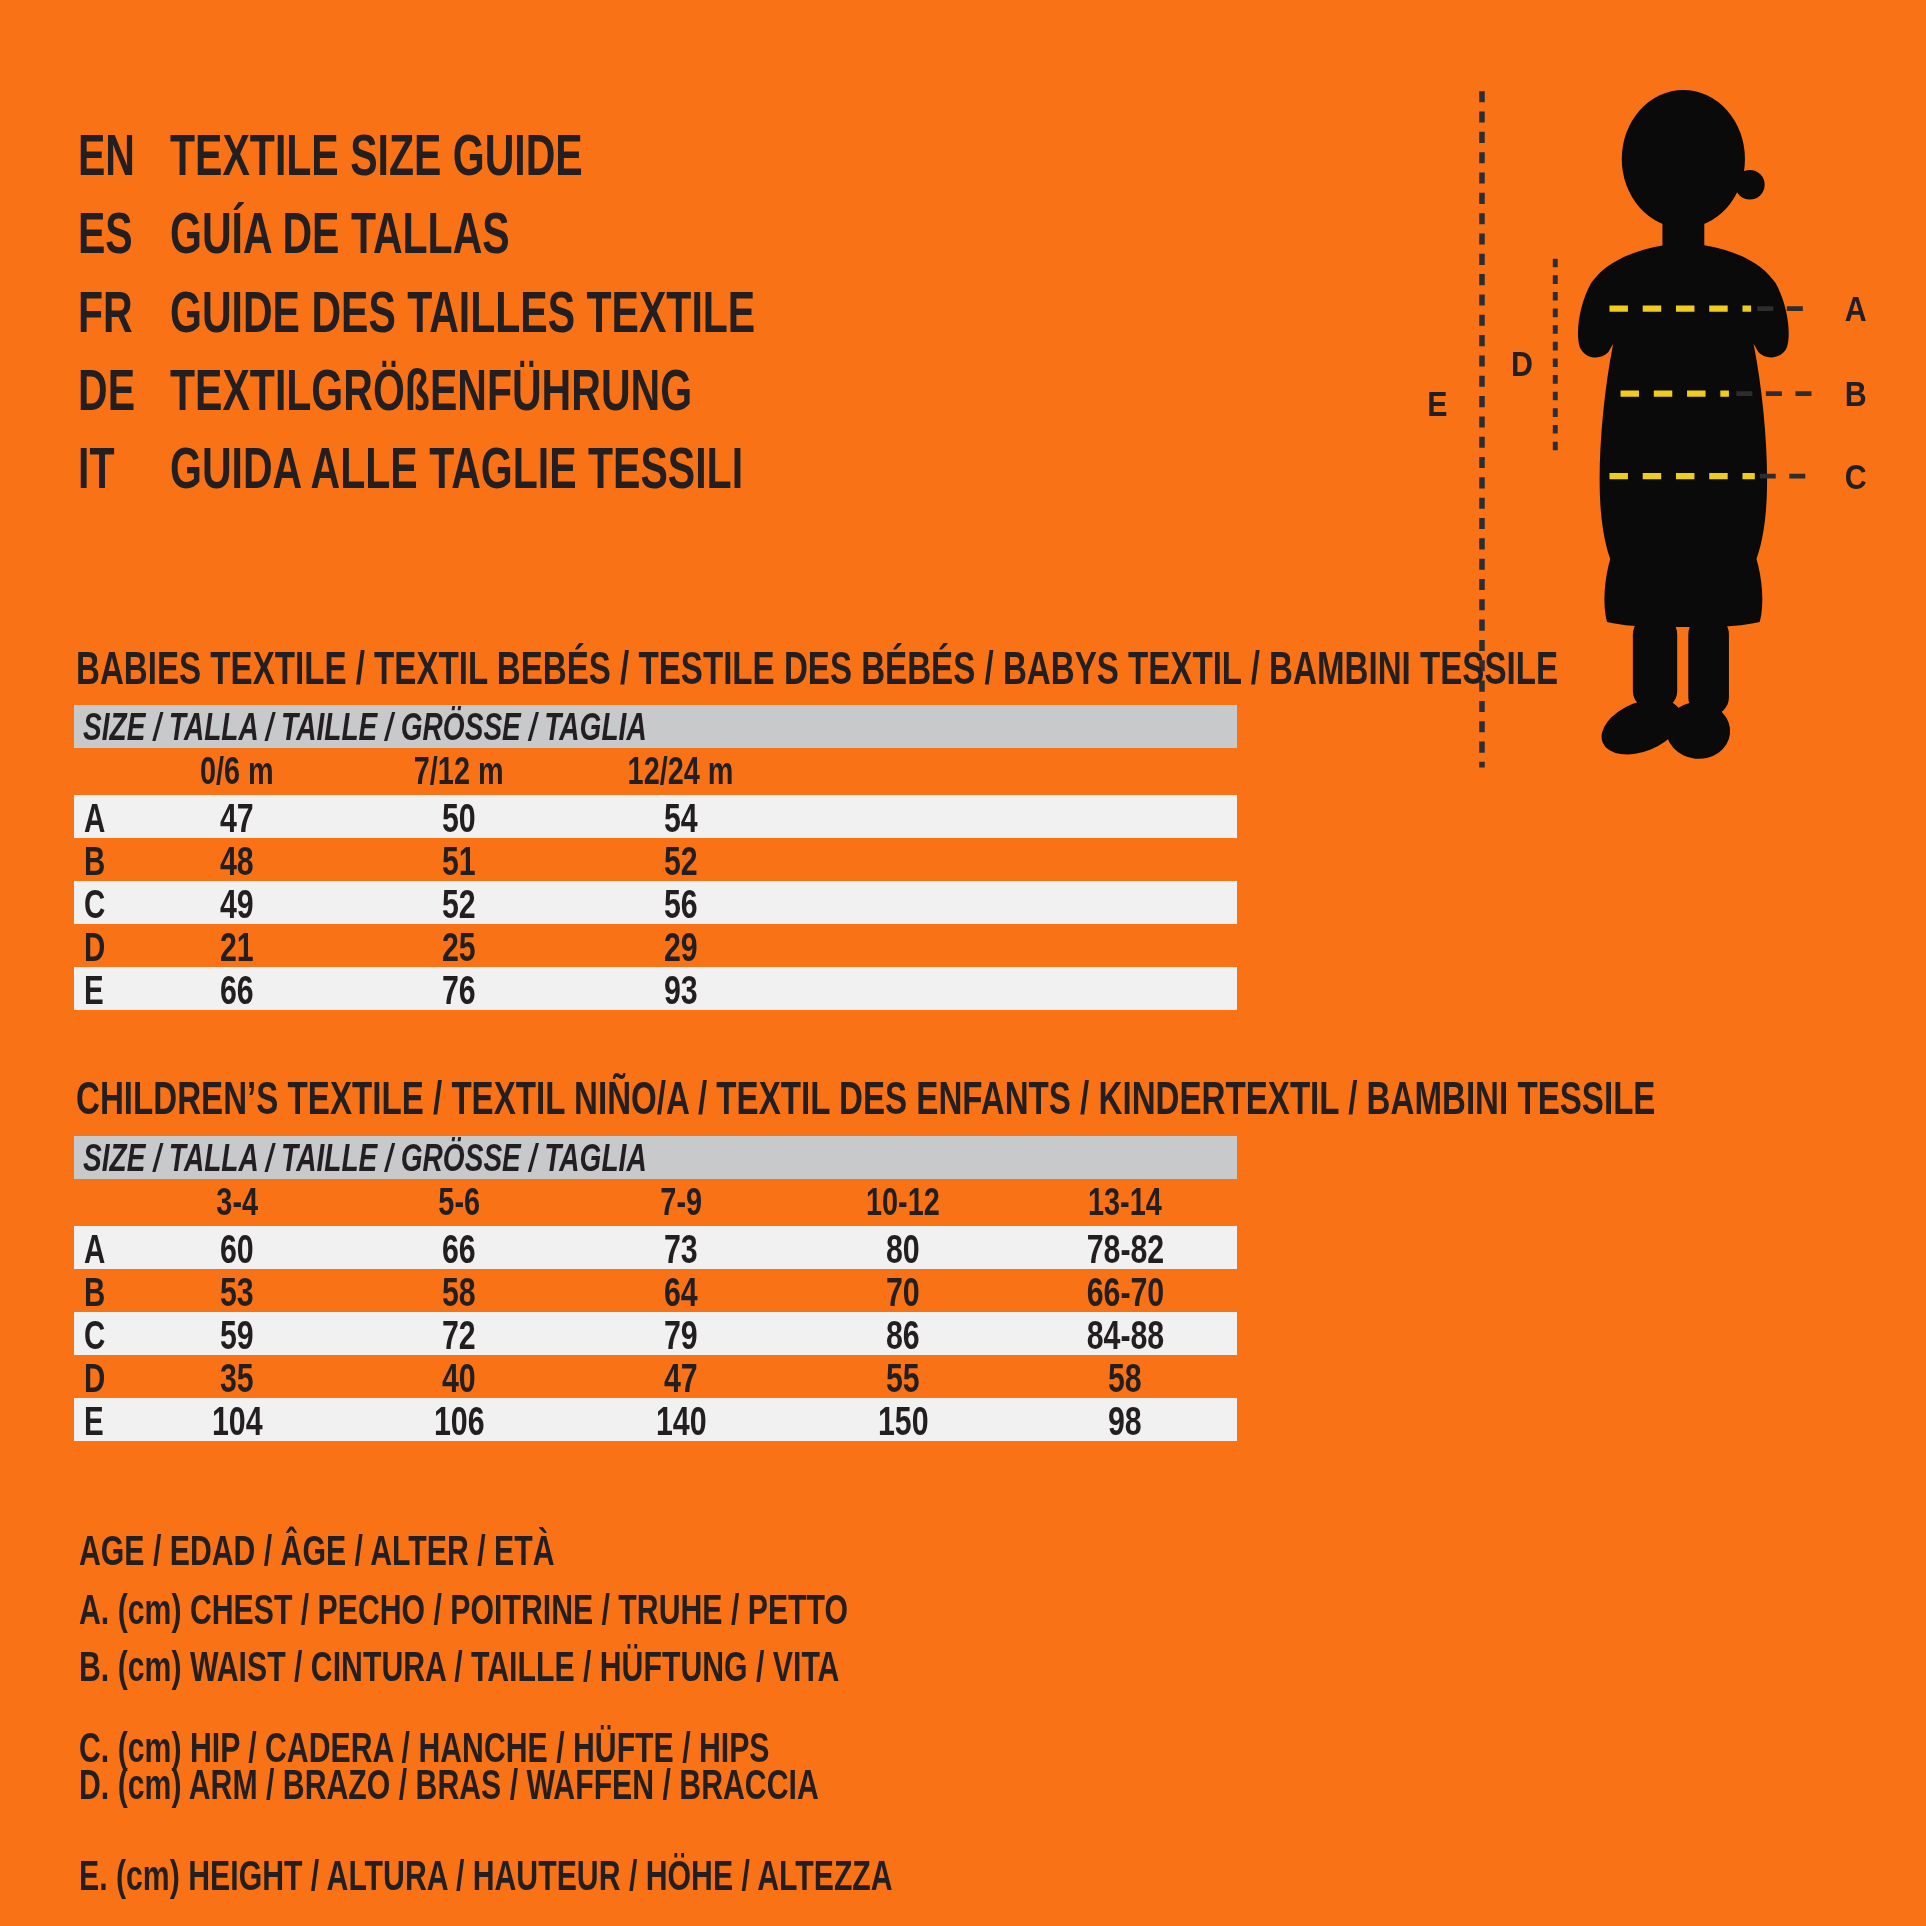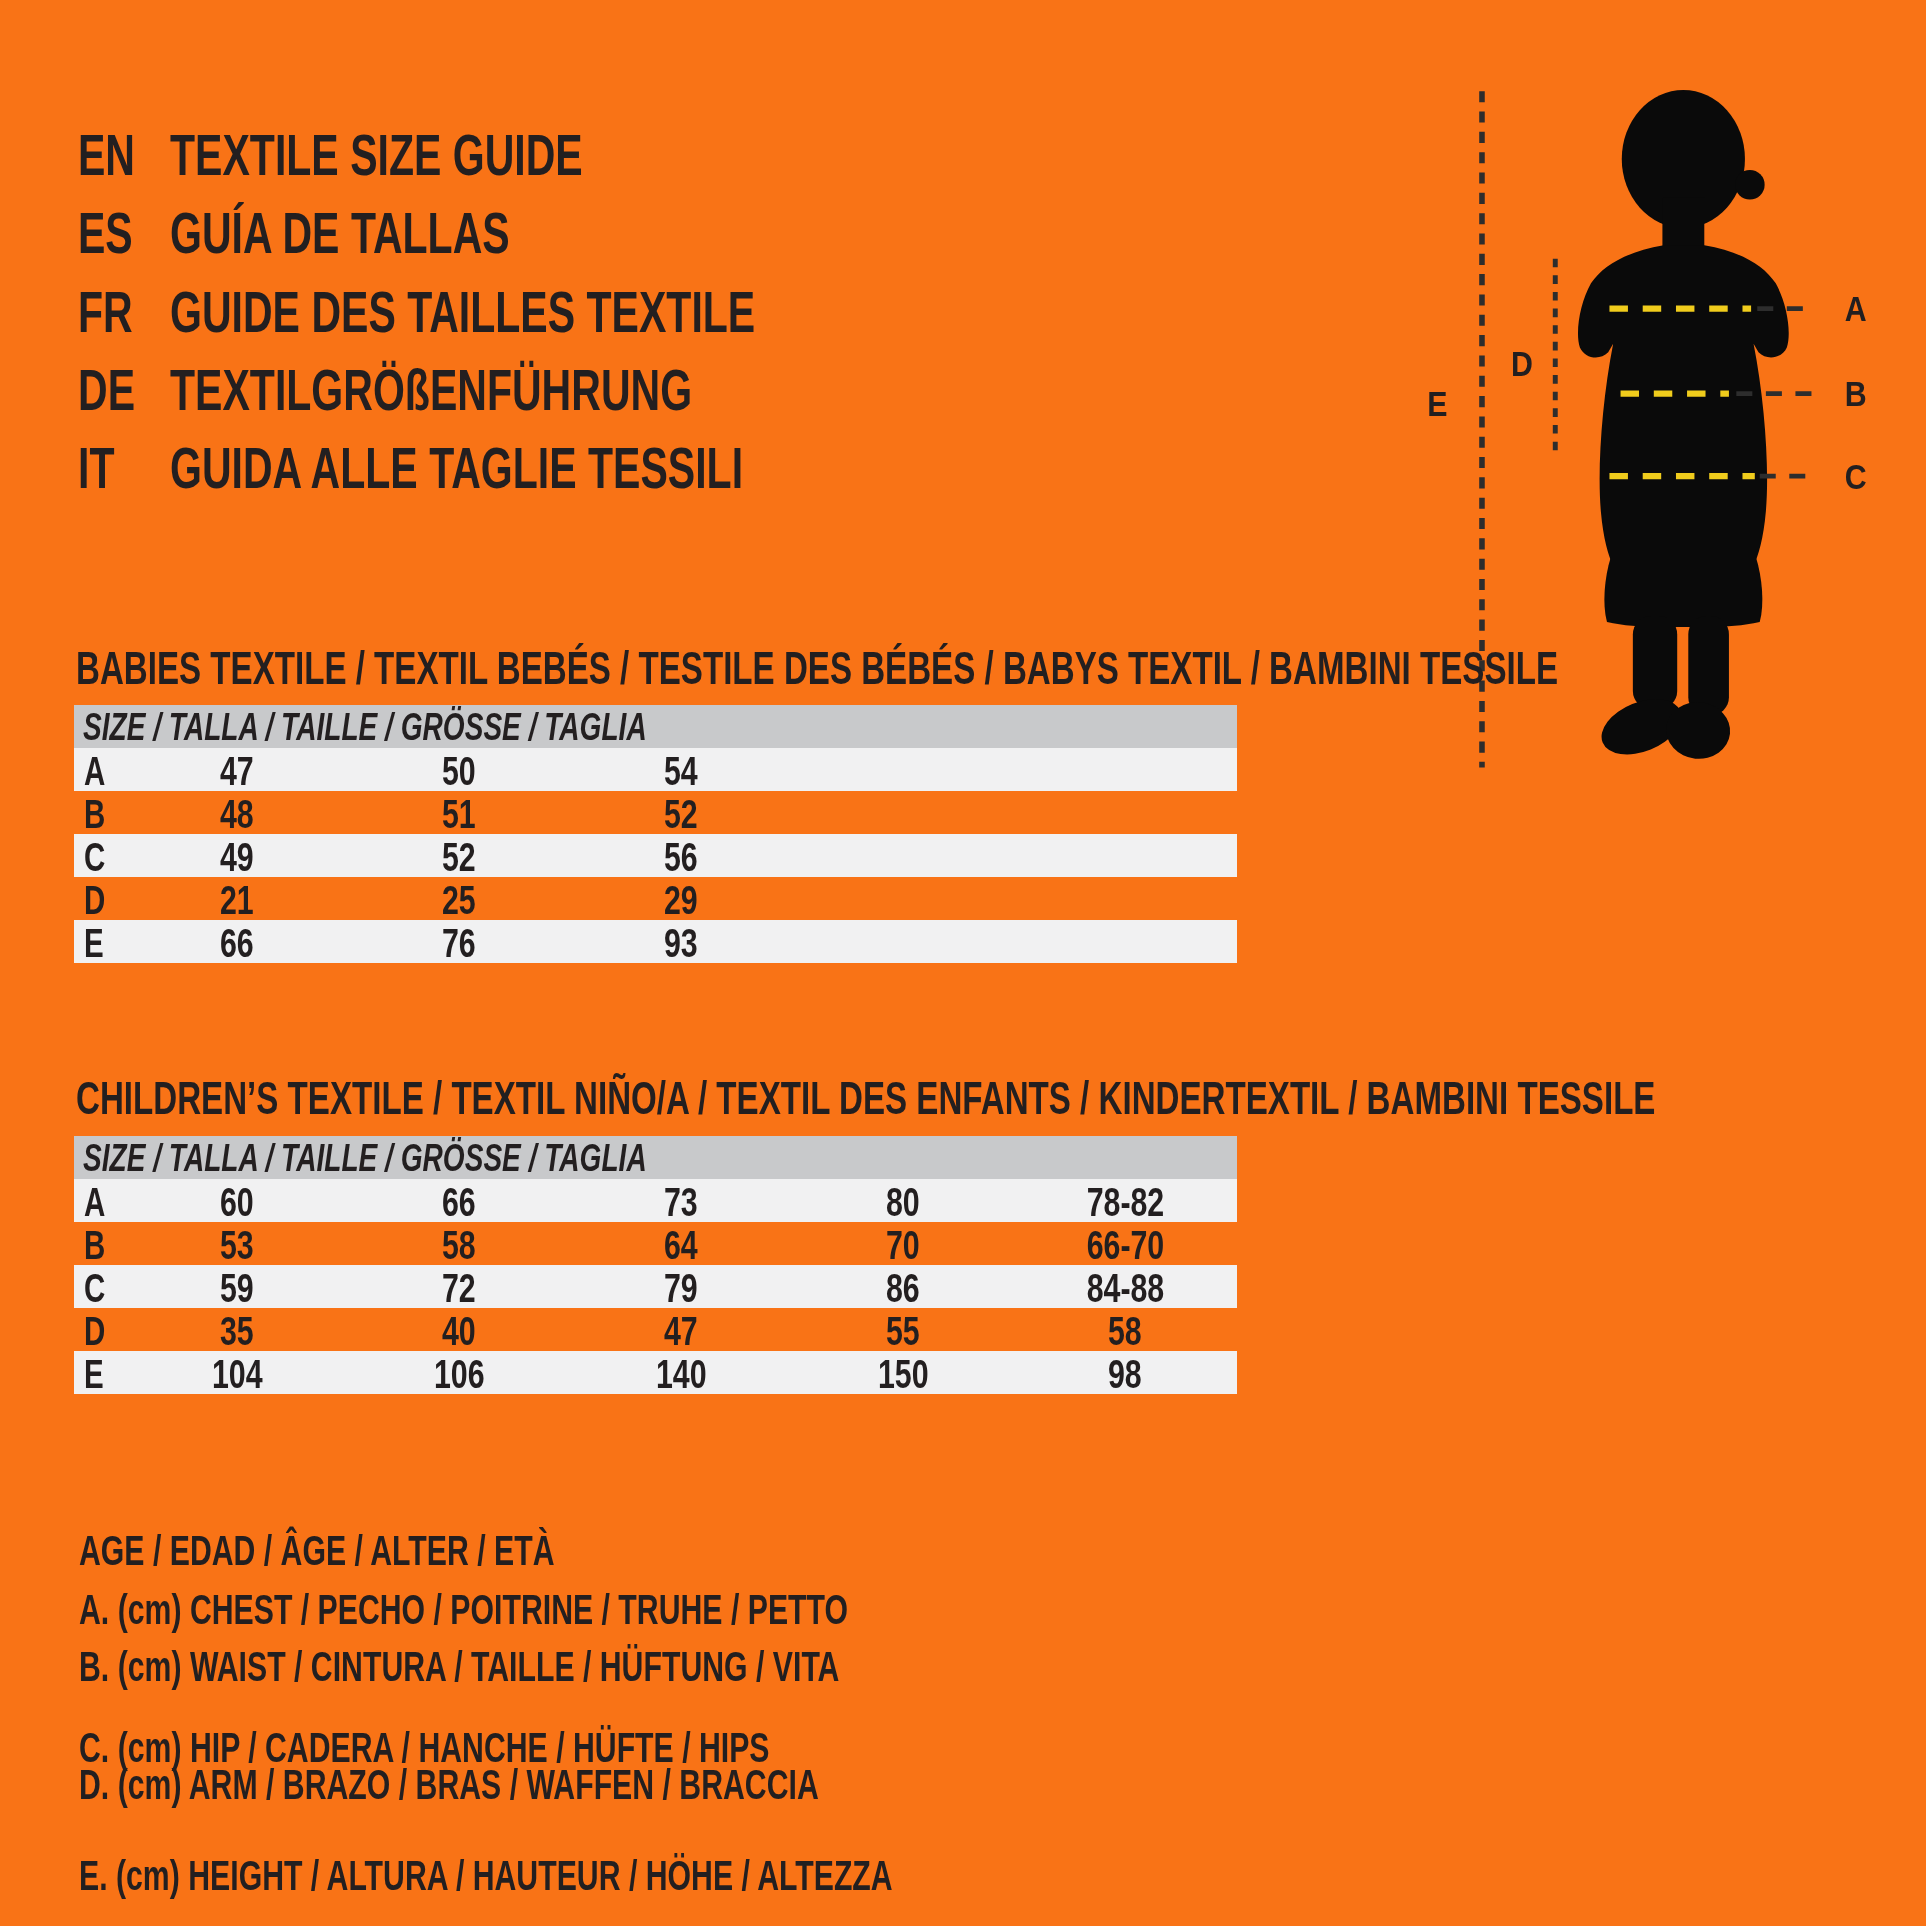--- a/index.html
+++ b/index.html
@@ -120,20 +120,34 @@
     <text class="fig-label" transform="translate(2316 655) scale(0.85 1)" dominant-baseline="central">E</text>
   </svg>
 
   <div class="abs sec-title" style="left:76px;top:645px;">
     <span class="cond">BABIES TEXTILE / TEXTIL BEBÉS / TESTILE DES BÉBÉS / BABYS TEXTIL / BAMBINI TESSILE</span>
   </div>
   <section class="size-table" style="top:705px;">
     <div class="bar">
       <span class="cond">SIZE / TALLA / TAILLE / GRÖSSE / TAGLIA</span>
     </div>
+    <div class="subhead">
+        <div class="cell"></div>
+        <div class="cell">
+          <span class="cond-c">0/6 m</span>
+        </div>
+        <div class="cell">
+          <span class="cond-c">7/12 m</span>
+        </div>
+        <div class="cell">
+          <span class="cond-c">12/24 m</span>
+        </div>
+        <div class="cell"></div>
+        <div class="cell"></div>
+      </div>
     <div>
         <div class="trow stripe">
           <div class="cell lab">
             <span class="cond">A</span>
           </div>
           <div class="cell">
             <span class="cond-c">47</span>
           </div>
           <div class="cell">
             <span class="cond-c">50</span>
@@ -211,20 +225,38 @@
       </div>
   </section>
 
   <div class="abs sec-title" style="left:76px;top:1075px;">
     <span class="cond">CHILDREN’S TEXTILE / TEXTIL NIÑO/A / TEXTIL DES ENFANTS / KINDERTEXTIL / BAMBINI TESSILE</span>
   </div>
   <section class="size-table" style="top:1136px;">
     <div class="bar">
       <span class="cond">SIZE / TALLA / TAILLE / GRÖSSE / TAGLIA</span>
     </div>
+    <div class="subhead">
+        <div class="cell"></div>
+        <div class="cell">
+          <span class="cond-c">3-4</span>
+        </div>
+        <div class="cell">
+          <span class="cond-c">5-6</span>
+        </div>
+        <div class="cell">
+          <span class="cond-c">7-9</span>
+        </div>
+        <div class="cell">
+          <span class="cond-c">10-12</span>
+        </div>
+        <div class="cell">
+          <span class="cond-c">13-14</span>
+        </div>
+      </div>
     <div>
         <div class="trow stripe">
           <div class="cell lab">
             <span class="cond">A</span>
           </div>
           <div class="cell">
             <span class="cond-c">60</span>
           </div>
           <div class="cell">
             <span class="cond-c">66</span>

